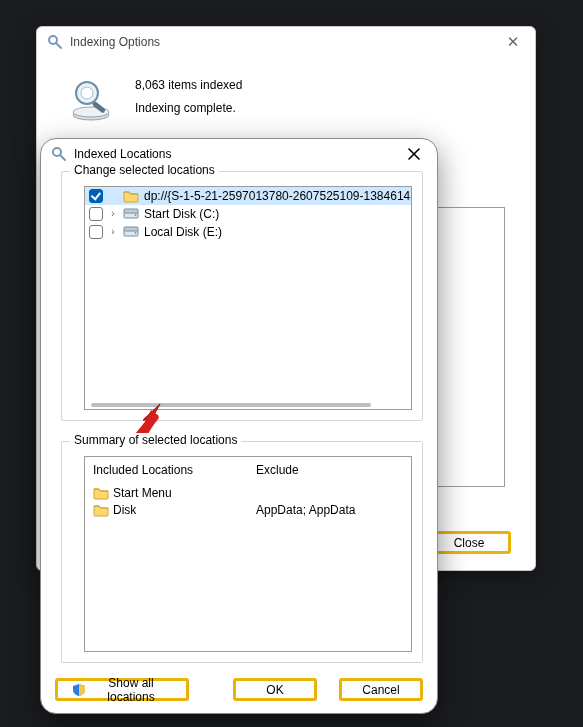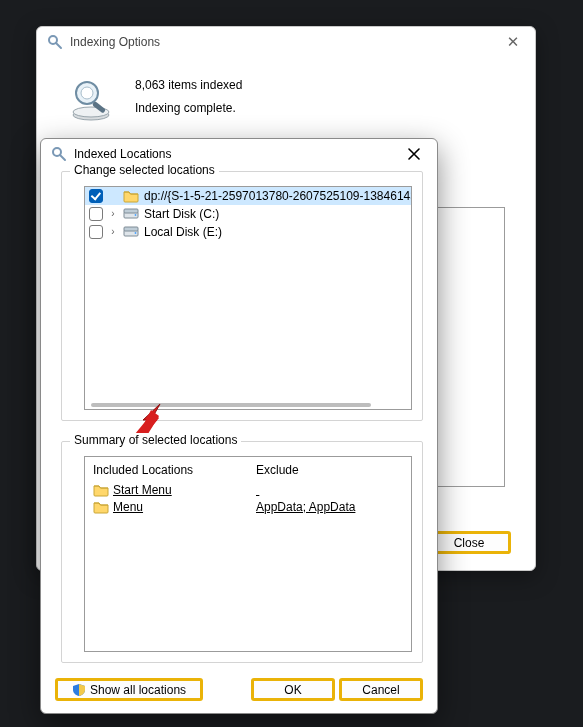--- a/index.html
+++ b/index.html
@@ -67,21 +67,21 @@
     cursor: default;
   }
 
   
   .dlg-front {
     position: absolute;
     left: 40px; top: 138px;
     width: 398px; height: 576px;
     background: #fff;
     border: 1px solid #8a8a8a;
-    border-radius: 6px;
+    border-radius: 16px;
     box-shadow: 0 10px 30px rgba(0,0,0,.45);
   }
   .dlg-front .titlebar {
     height: 30px;
     display: flex; align-items: center;
     padding: 0 8px 0 10px;
     font-size: 12px;
   }
   .dlg-front .titlebar .ico { width: 16px; height: 16px; margin-right: 7px; }
   .dlg-front .titlebar .spacer { flex: 1; }
@@ -170,28 +170,28 @@
   .gb-summary { margin-top: 20px; }
   .summary-box {
     border: 1px solid #9b9b9b;
     height: 196px;
     display: flex;
     font-size: 12px;
   }
   .summary-col { flex: 1; padding: 6px 8px; }
   .summary-col + .summary-col { border-left: none; }
   .summary-col h4 { margin: 0 0 6px 0; font-size: 12px; font-weight: 400; }
-  .summary-item { display: flex; align-items: flex-start; gap: 4px; height: 17px; text-decoration: underline; }
+  .summary-item { display: flex; align-items: flex-end; gap: 4px; height: 17px; }
 
   .front-footer {
     position: absolute;
     left: 0; right: 0; bottom: 12px;
     display: flex; align-items: center;
     padding: 0 14px;
-    gap: 4px;
+    gap: 22px;
   }
   .front-footer .gap { flex: 1; }
 
   .shield {
     width: 14px; height: 14px; margin-right: 4px; flex: none;
   }
   .btn-with-icon {
     display: inline-flex; align-items: center; justify-content: center;
   }
 
@@ -303,21 +303,21 @@
                 <path d="M1 3h5l1.5 2H15v7a1 1 0 0 1-1 1H2a1 1 0 0 1-1-1z" fill="#ffd76b" stroke="#caa636"></path>
                 <path d="M1 3h5l1.5 2H15" fill="none" stroke="#caa636"></path>
               </svg>
               <span>Start Menu</span>
             </div>
             <div class="summary-item">
               <svg class="node-icon" viewBox="0 0 16 14">
                 <path d="M1 3h5l1.5 2H15v7a1 1 0 0 1-1 1H2a1 1 0 0 1-1-1z" fill="#ffd76b" stroke="#caa636"></path>
                 <path d="M1 3h5l1.5 2H15" fill="none" stroke="#caa636"></path>
               </svg>
-              <span>Menu</span>
+              <span>Disk</span>
             </div>
           </div>
       </div>
       <div class="summary-col">
         <h4>Exclude</h4>
         <div id="exclude-list">
             <div class="summary-item">
               <span>&nbsp;</span>
             </div>
             <div class="summary-item">

